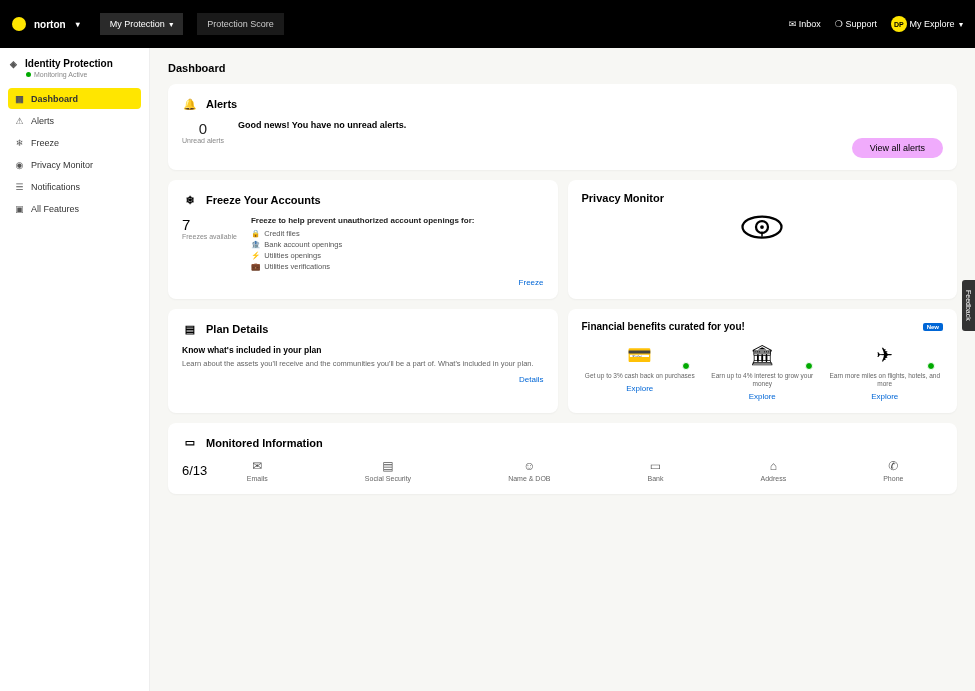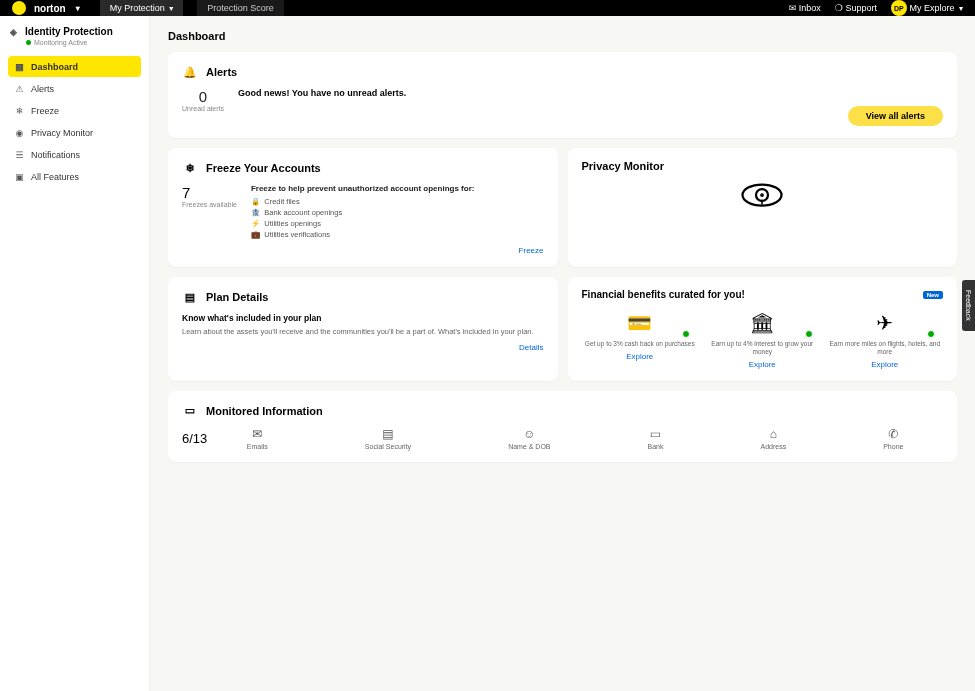--- a/index.html
+++ b/index.html
@@ -1,19 +1,19 @@
 <!DOCTYPE html>
 <html><head>
 <meta charset="utf-8">
 <style>
 * { margin: 0; padding: 0; box-sizing: border-box; font-family: -apple-system, BlinkMacSystemFont, "Segoe UI", Arial, sans-serif; }
 body { width: 975px; height: 691px; background: #f5f5f0; display: flex; flex-direction: column; overflow: hidden; }
 
 
-.top-header { background: #000; color: #fff; height: 16px; display: flex; align-items: center; padding: 0 12px; font-size: 10px; }
+.top-header { background: #000; color: #fff; height: 48px; display: flex; align-items: center; padding: 0 12px; font-size: 10px; }
 .brand { display: flex; align-items: center; gap: 8px; font-weight: 600; }
 .brand-icon { width: 14px; height: 14px; background: #ffe600; border-radius: 50%; display: inline-block; }
 .top-tabs { display: flex; margin-left: 20px; gap: 14px; }
 .top-tab { padding: 6px 10px; font-size: 9px; color: #ccc; background: #1a1a1a; }
 .top-tab.active { background: #2a2a2a; color: #fff; }
 .top-right { margin-left: auto; display: flex; align-items: center; gap: 14px; font-size: 9px; }
 .avatar { width: 16px; height: 16px; border-radius: 50%; background: #ffe600; color:#000; display:inline-flex; align-items:center; justify-content:center; font-size:7px; font-weight:700;}
 .chev { font-size: 8px; margin-left: 2px; }
 
 
@@ -37,21 +37,21 @@
 .card-header { display: flex; align-items: center; gap: 8px; font-size: 11px; font-weight: 600; margin-bottom: 8px; }
 .card-icon { width: 16px; height: 16px; display:inline-flex; align-items:center; justify-content:center; }
 
 
 .alerts-body { display: flex; align-items: flex-start; gap: 14px; }
 .alerts-count { font-size: 15px; font-weight: 400; color:#222; text-align:center;}
 .alerts-count-sub { font-size: 7px; color:#888; }
 .alerts-text { flex: 1; }
 .alerts-headline { font-size: 9px; font-weight: 600; margin-bottom: 2px; }
 .alerts-desc { font-size: 8px; color: #555; }
-.btn-yellow { background: #fde047; border: none; border-radius: 14px; padding: 5px 18px; font-size: 9px; font-weight: 700; cursor: pointer; float:right; margin-top:6px;}
+.btn-yellow { background: #f0abfc; border: none; border-radius: 14px; padding: 5px 18px; font-size: 9px; font-weight: 400; cursor: pointer; float:right; margin-top:6px;}
 
 
 .row-2 { display: flex; gap: 10px; }
 .row-2 > .card { flex: 1; }
 .freeze-body { display: flex; gap: 14px; }
 .freeze-count { font-size: 15px; font-weight: 400;}
 .freeze-count-sub { font-size: 7px; color:#888;}
 .freeze-list { font-size: 8px; color: #555; }
 .freeze-list .hl { font-weight: 600; color:#222; margin-bottom:3px; display:block;}
 .freeze-item { display:flex; align-items:center; gap:4px; padding:1px 0; font-size:7.5px;}

